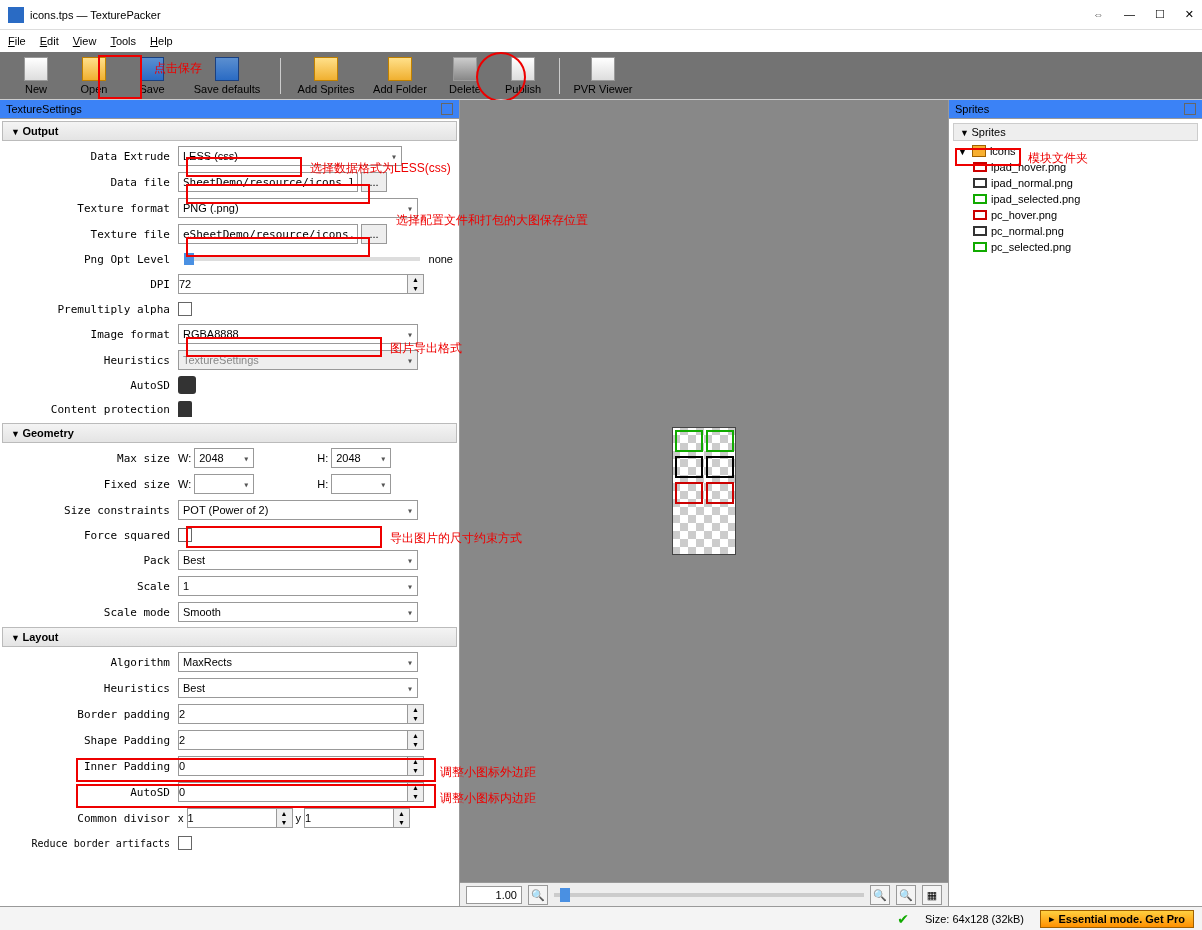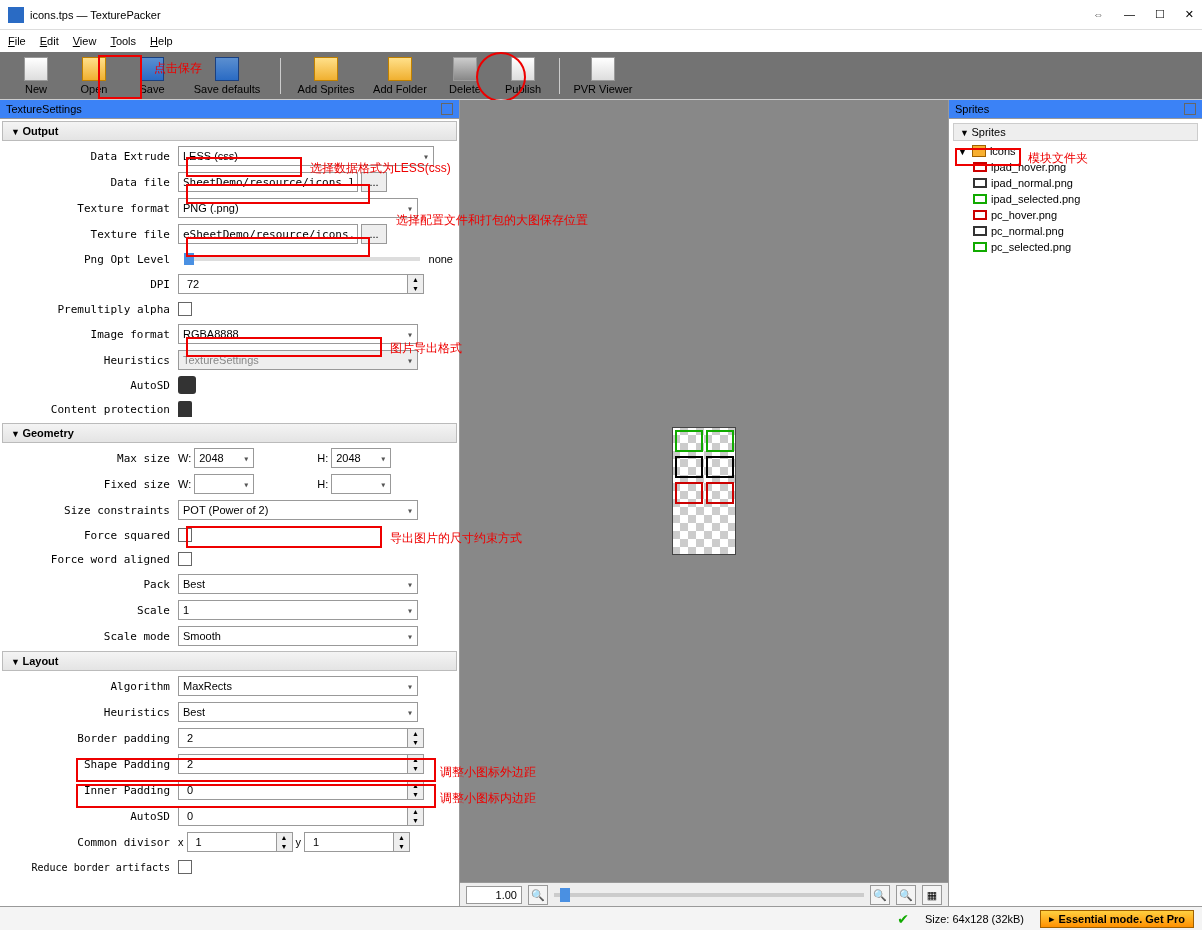--- a/index.html
+++ b/index.html
@@ -30,21 +30,21 @@
 .section-hdr { background: linear-gradient(#f4f4f4,#e4e4e4); border: 1px solid #bbb; padding: 3px 8px; margin: 2px; font-weight: bold; }
 .section-hdr::before { content: "▼ "; font-size: 9px; }
 .form-row { display: flex; align-items: center; padding: 3px 6px; min-height: 24px; }
 .form-label { width: 172px; text-align: right; padding-right: 8px; font-family: monospace; }
 .form-ctrl { flex: 1; display: flex; align-items: center; gap: 3px; }
 .form-ctrl input[type=text], .form-ctrl select, .combo { height: 20px; border: 1px solid #999; padding: 0 4px; background: #fff; font-family: monospace; font-size: 11px; }
 .combo { display: flex; align-items: center; justify-content: space-between; }
 .combo::after { content: "▾"; font-size: 10px; color: #555; }
 .browse-btn { width: 26px; height: 20px; border: 1px solid #999; background: #eee; text-align: center; line-height: 18px; }
 .spinner { display: flex; }
-.spinner input { width: 50px; height: 20px; border: 1px solid #999; text-align: left; padding: 0 8px; }
+.spinner input { width: 50px; height: 20px; border: 1px solid #999; text-align: left; padding: 0 0; }
 .spinner .arrows { width: 16px; height: 20px; border: 1px solid #999; border-left: none; background: #eee; display: flex; flex-direction: column; }
 .spinner .arrows span { flex: 1; font-size: 7px; text-align: center; line-height: 9px; }
 .slider { flex: 1; height: 4px; background: #ddd; position: relative; margin: 0 6px; }
 .slider .thumb { position: absolute; left: 0; top: -4px; width: 10px; height: 12px; background: #4a90e2; }
 .chk { width: 14px; height: 14px; border: 1px solid #666; }
 .gear { width: 18px; height: 18px; background: #333; border-radius: 3px; }
 .lock { width: 14px; height: 16px; background: #333; border-radius: 2px 2px 0 0; }
 .center-panel { flex: 1; background: #888; position: relative; display: flex; flex-direction: column; }
 .canvas { flex: 1; display: flex; align-items: center; justify-content: center; position: relative; }
 .sprite-sheet { width: 64px; height: 128px; background: repeating-conic-gradient(#ccc 0% 25%,#fff 0% 50%) 50%/16px 16px; border: 1px solid #444; position: relative; }
@@ -146,21 +146,21 @@
       <span>TextureSettings</span>
       <div class="undock"></div>
     </div>
     <div class="settings-body">
 
       <div class="section-hdr">Output</div>
 
       <div class="form-row">
           <div class="form-label">Data Extrude</div>
         <div class="form-ctrl">
-            <div class="combo" style="width:256px">
+            <div class="combo" style="width:224px">
               <span>LESS (css)</span>
             </div>
           </div>
         </div>
 
       <div class="form-row">
           <div class="form-label">Data file</div>
         <div class="form-ctrl">
             <input type="text" style="width: 180px;" value="SheetDemo/resource/icons.less">
             <div class="browse-btn">...</div>
@@ -280,26 +280,20 @@
           <div class="form-label">Size constraints</div>
         <div class="form-ctrl">
             <div class="combo" style="width:240px">
               <span>POT (Power of 2)</span>
             </div>
           </div>
         </div>
 
       <div class="form-row">
           <div class="form-label">Force squared</div>
-        <div class="form-ctrl">
-            <div class="chk"></div>
-          </div>
-        </div>
-      <div class="form-row">
-          <div class="form-label">Force word aligned</div>
         <div class="form-ctrl">
             <div class="chk"></div>
           </div>
         </div>
 
       <div class="form-row">
           <div class="form-label">Pack</div>
         <div class="form-ctrl">
             <div class="combo" style="width:240px">
               <span>Best</span>

